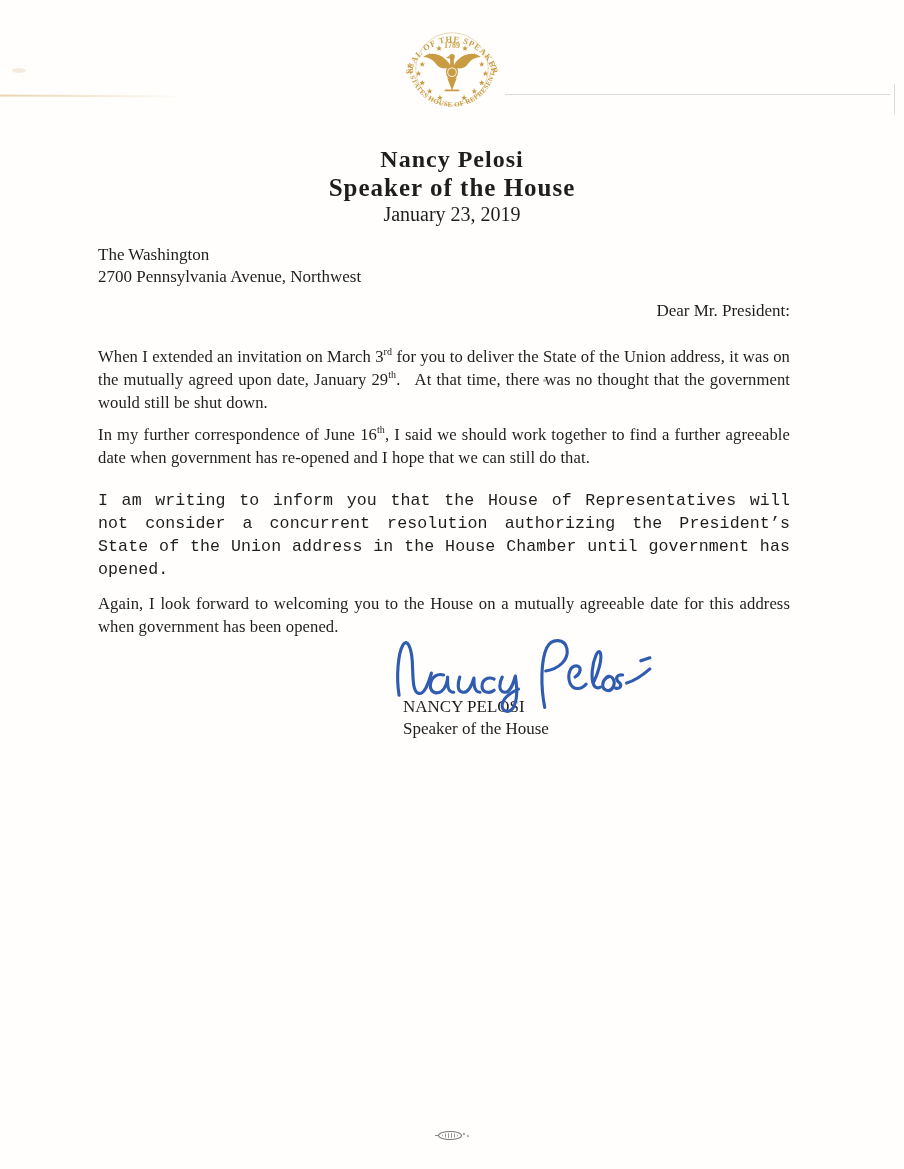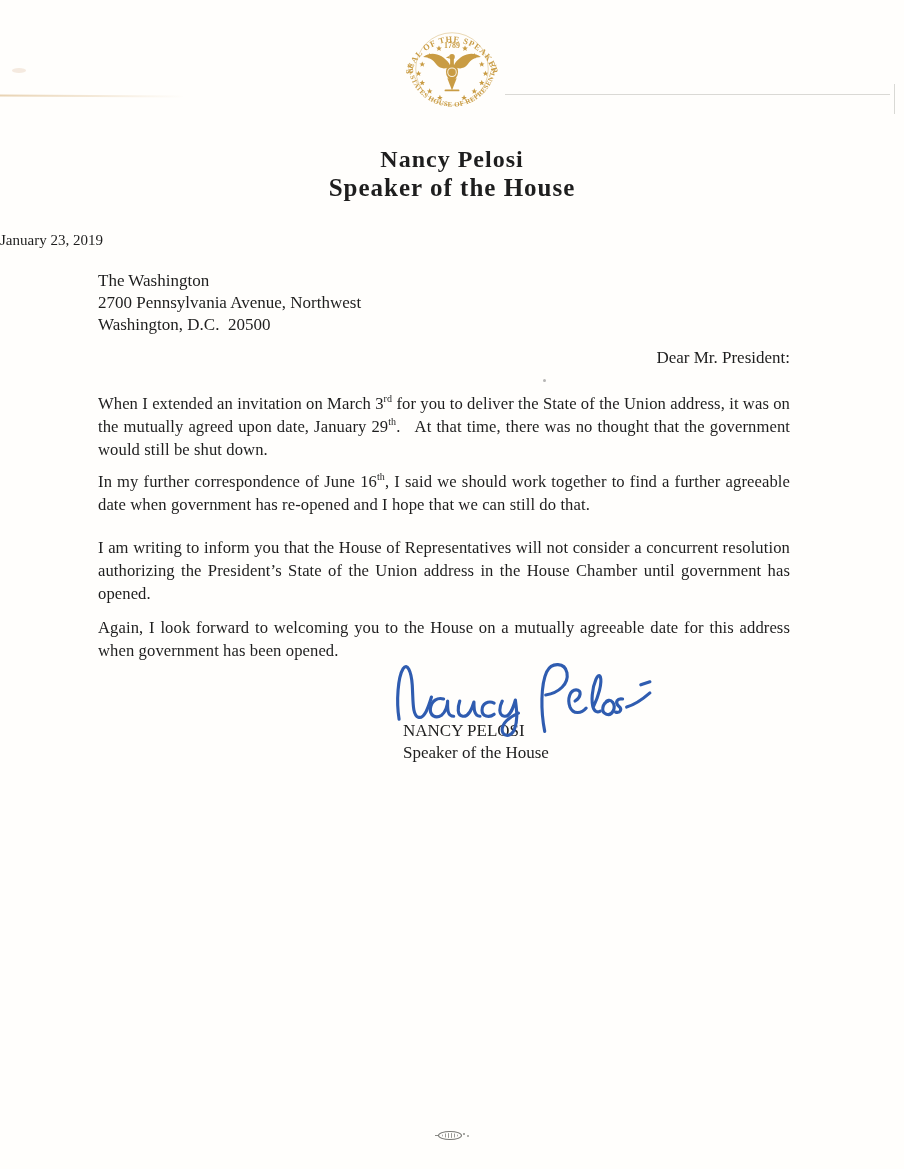--- a/index.html
+++ b/index.html
@@ -18,33 +18,33 @@
   .seal-wrap { text-align: center; height: 106px; }
   .seal-wrap svg { display: inline-block; }
   .seal-text { fill: var(--seal-gold, #c99c44); font-family: "Liberation Serif", serif; font-weight: bold; }
   .seal-fill { fill: var(--seal-gold, #c99c44); }
   .seal-stroke { fill: none; stroke: var(--seal-gold, #c99c44); }
 
   
   .letterhead { text-align: center; margin-top: 24px; }
   .lh-name  { font-size: 24px; font-weight: bold; letter-spacing: 1px; line-height: 27px; }
   .lh-title { font-size: 25px; font-weight: bold; letter-spacing: 1px; line-height: 30px; }
-  .date-line { text-align: left; margin-top: 26px; font-size: 15px; line-height: 22px; }
+  .date-line { text-align: center; font-size: 20px; line-height: 22px; }
 
   
   .content { margin: 0 114px 0 98px; }
   .recipient  { margin-top: 19px; font-size: 17px; line-height: 21.8px; }
   .salutation { margin-top: 12px; font-size: 17px; line-height: 22px; text-align: right; }
   .letter-body p {
     margin: 0; font-size: 16.6px; line-height: 23px;
     text-align: justify; letter-spacing: 0.1px;
   }
   .letter-body p:nth-child(1) { margin-top: 23px; }
   .letter-body p:nth-child(2) { margin-top: 9px; }
-  .letter-body p:nth-child(3) { margin-top: 20px; }
+  .letter-body p:nth-child(3) { margin-top: 20px; font-family: Liberation Mono, monospace; }
   .letter-body p:nth-child(4) { margin-top: 11px; }
   .letter-body sup { font-size: 10px; line-height: 0; vertical-align: super; }
 
   
   .closing-blk { margin-left: 305px; }
   .valediction { margin-top: 16px; font-size: 17px; line-height: 22px; }
   .sig-svg { display: block; margin-left: -12px; margin-top: -6px; position: relative; z-index: 2; }
   .sig-stroke {
     fill: none; stroke: var(--signature-blue, #2f5cb0);
     stroke-width: 3.1; stroke-linecap: round; stroke-linejoin: round;
@@ -129,21 +129,20 @@
     <div class="lh-name">Nancy Pelosi</div>
     <div class="lh-title">Speaker of the House</div>
   </div>
 
   <div class="date-line">January 23, 2019</div>
 
   <div class="content">
     <div class="recipient">
         <div>The Washington</div>
         <div>2700 Pennsylvania Avenue, Northwest</div>
-        <div>Washington, D.C. &nbsp;20500</div>
       </div>
 
     <div class="salutation">Dear Mr. President:</div>
 
     <div class="letter-body">
         <p><span>When I extended an invitation on March 3</span><sup>rd</sup><span> for you to deliver the State of the Union address, it was on the mutually agreed upon date, January 29</span><sup>th</sup><span>. &nbsp; At that time, there was no thought that the government would still be shut down.</span></p>
         <p><span>In my further correspondence of June 16</span><sup>th</sup><span>, I said we should work together to find a further agreeable date when government has re-opened and I hope that we can still do that.</span></p>
         <p><span>I am writing to inform you that the House of Representatives will not consider a concurrent resolution authorizing the President’s State of the Union address in the House Chamber until government has opened.</span></p>
         <p><span>Again, I look forward to welcoming you to the House on a mutually agreeable date for this address when government has been opened.</span></p>
       </div>

